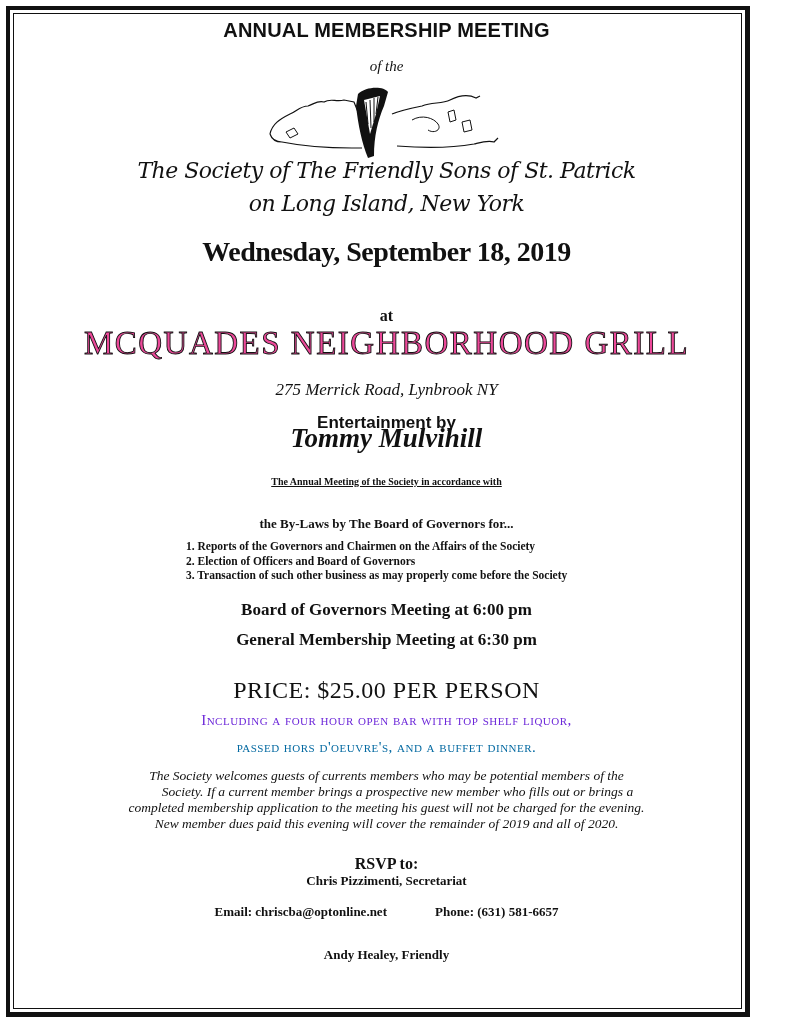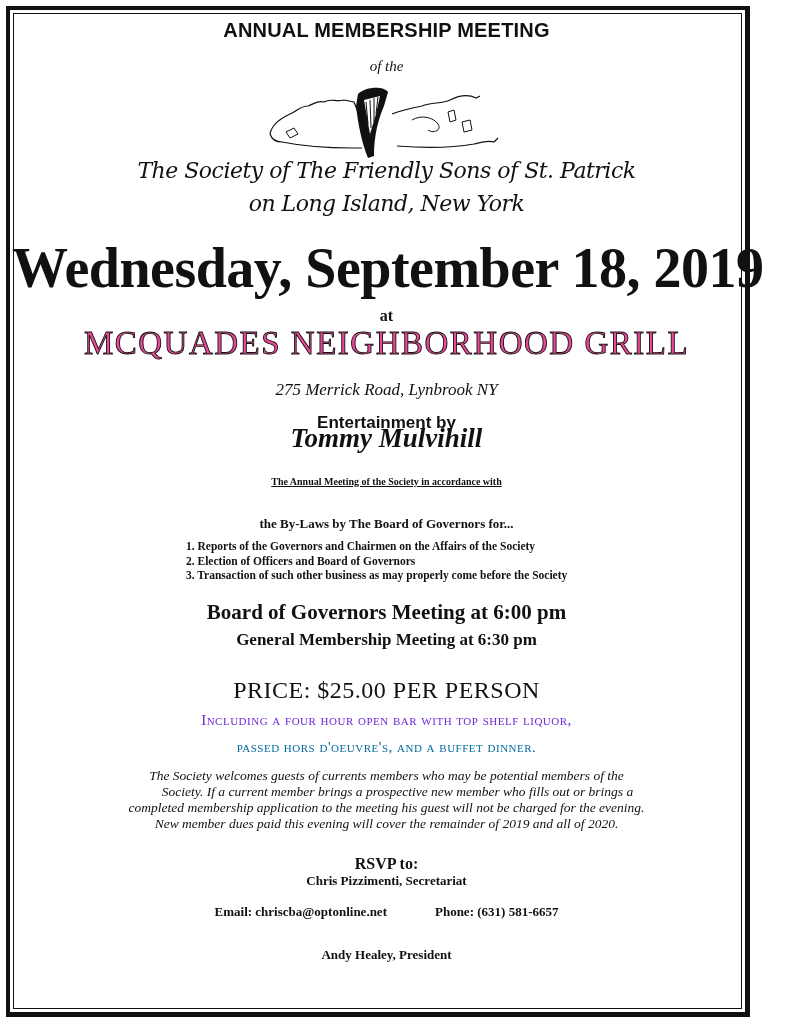--- a/index.html
+++ b/index.html
@@ -23,33 +23,33 @@
     font-family: "Liberation Serif", serif; font-weight: normal;
     color: #ec4899; -webkit-text-stroke: 0.9px #111; letter-spacing: 1px;
   }
   .smallcaps-deco { font-family: "Liberation Serif", serif; font-variant: small-caps; letter-spacing: 0.5px; }
 
   #title { top: 19px; font-size: 20px; letter-spacing: 0.2px; }
   #of-the { top: 58px; font-size: 15px; }
   #logo { position: absolute; left: 262px; top: 84px; width: 245px; height: 76px; }
   #society-1 { top: 158px; font-size: 22px; }
   #society-2 { top: 191px; font-size: 22px; }
-  #date { top: 236px; font-size: 56px; letter-spacing: -0.5px; }
+  #date { top: 236px; font-size: 28px; letter-spacing: -0.5px; }
   #at { top: 307px; font-size: 16px; }
   #venue { top: 325px; font-size: 33px; letter-spacing: 1.5px; }
   #address { top: 380px; font-size: 17px; }
   #ent-label { top: 413px; font-size: 17px; }
   #performer { top: 423px; font-size: 27px; }
   #intro-1 { top: 476px; font-size: 10px; text-decoration: underline; }
   #intro-2 { top: 516px; font-size: 13px; }
   .agenda { position: absolute; left: 158px; font-size: 11.5px; white-space: nowrap; text-align: left; margin-left: 28px; }
   #agenda-0 { top: 540px; }
   #agenda-1 { top: 555px; }
   #agenda-2 { top: 569px; }
-  #bog-time { top: 600px; font-size: 21px; }
+  #bog-time { top: 600px; font-size: 17px; }
   #gm-time { top: 630px; font-size: 17px; }
   #price { top: 677px; font-size: 24px; letter-spacing: 0.5px; }
   #incl-1 { top: 712px; font-size: 15px; color: #6d28d9; }
   #incl-2 { top: 739px; font-size: 15px; color: #0369a1; }
   .para { font-size: 13.5px; }
   #para-0 { top: 768px; }
   #para-1 { top: 784px; padding-left: 11px; }
   #para-2 { top: 800px; }
   #para-3 { top: 816px; }
   #rsvp { top: 855px; font-size: 16px; }
@@ -108,14 +108,14 @@
   <div id="para-1" class="line para serif-italic">Society. If a current member brings a prospective new member who fills out or brings a</div>
   <div id="para-2" class="line para serif-italic">completed membership application to the meeting his guest will not be charged for the evening.</div>
   <div id="para-3" class="line para serif-italic">New member dues paid this evening will cover the remainder of 2019 and all of 2020.</div>
 
   <div id="rsvp" class="line serif-bold">RSVP to:</div>
   <div id="rsvp-name" class="line serif-bold">Chris Pizzimenti, Secretariat</div>
   <div id="contact" class="line serif-bold">
     <span>Email: chriscba@optonline.net</span><span class="gap"></span><span>Phone: (631) 581-6657</span>
   </div>
 
-  <div id="president" class="line serif-bold">Andy Healey, President</div>
+  <div id="president" class="line serif-bold">Andy Healey, Friendly</div>
 </div>
 
 </body></html>

